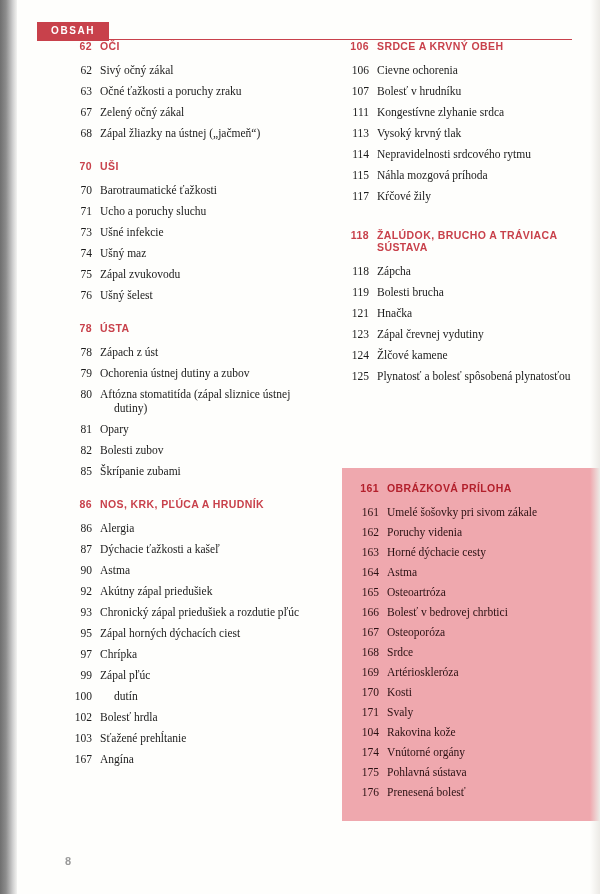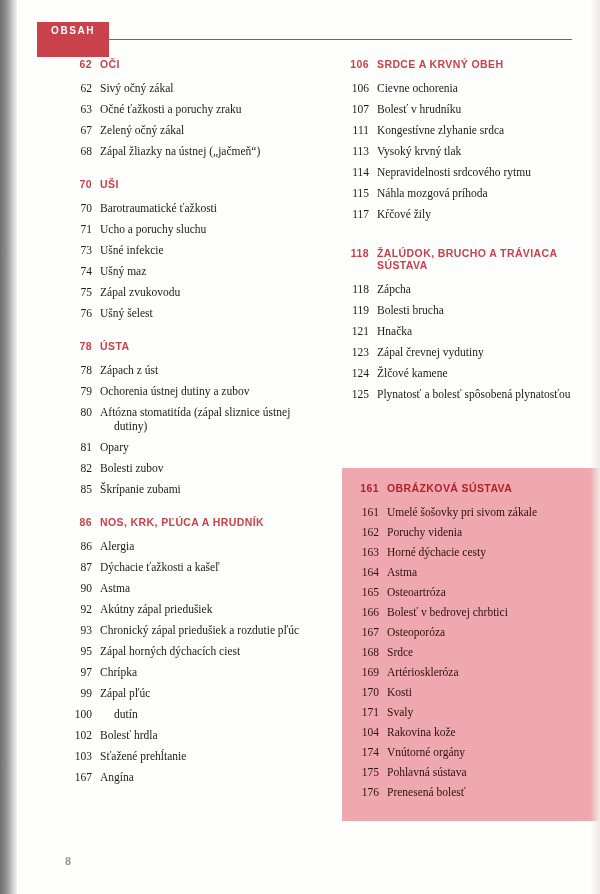--- a/index.html
+++ b/index.html
@@ -48,36 +48,36 @@
   .header .tab {
     position: absolute;
     left: 0;
     top: 0;
     background: #c8414b;
     color: #ffffff;
     font-family: "Liberation Sans", sans-serif;
     font-weight: bold;
     font-size: 10px;
     letter-spacing: 1.6px;
-    padding: 4px 14px 21px 14px;
+    padding: 4px 14px 5px 14px;
     line-height: 10px;
     text-align: right;
   }
   .header .rule {
     position: absolute;
     left: 0;
     right: 0;
     top: 17px;
     border-top: 1px solid #c8414b;
   }
 
   
   .col {
     position: absolute;
-    top: 58px;
+    top: 40px;
   }
   .col-left { left: 48px; width: 270px; }
   .col-right { left: 325px; width: 265px; }
 
   .section {
     margin-bottom: 20px;
   }
   .section-head {
     display: flex;
     align-items: baseline;
@@ -390,21 +390,21 @@
           <span class="pg">125</span>
           <span class="txt">Plynatosť a bolesť spôsobená plynatosťou</span>
         </div>
       </div>
 
     </div>
 
     <div class="pink-block">
       <div class="section-head">
         <span class="pg">161</span>
-        <span class="txt">OBRÁZKOVÁ SÚSTAVA</span>
+        <span class="txt">OBRÁZKOVÁ PRÍLOHA</span>
       </div>
       <div class="entry">
         <span class="pg">161</span>
         <span class="txt">Umelé šošovky pri sivom zákale</span>
       </div>
       <div class="entry">
         <span class="pg">162</span>
         <span class="txt">Poruchy videnia</span>
       </div>
       <div class="entry">

